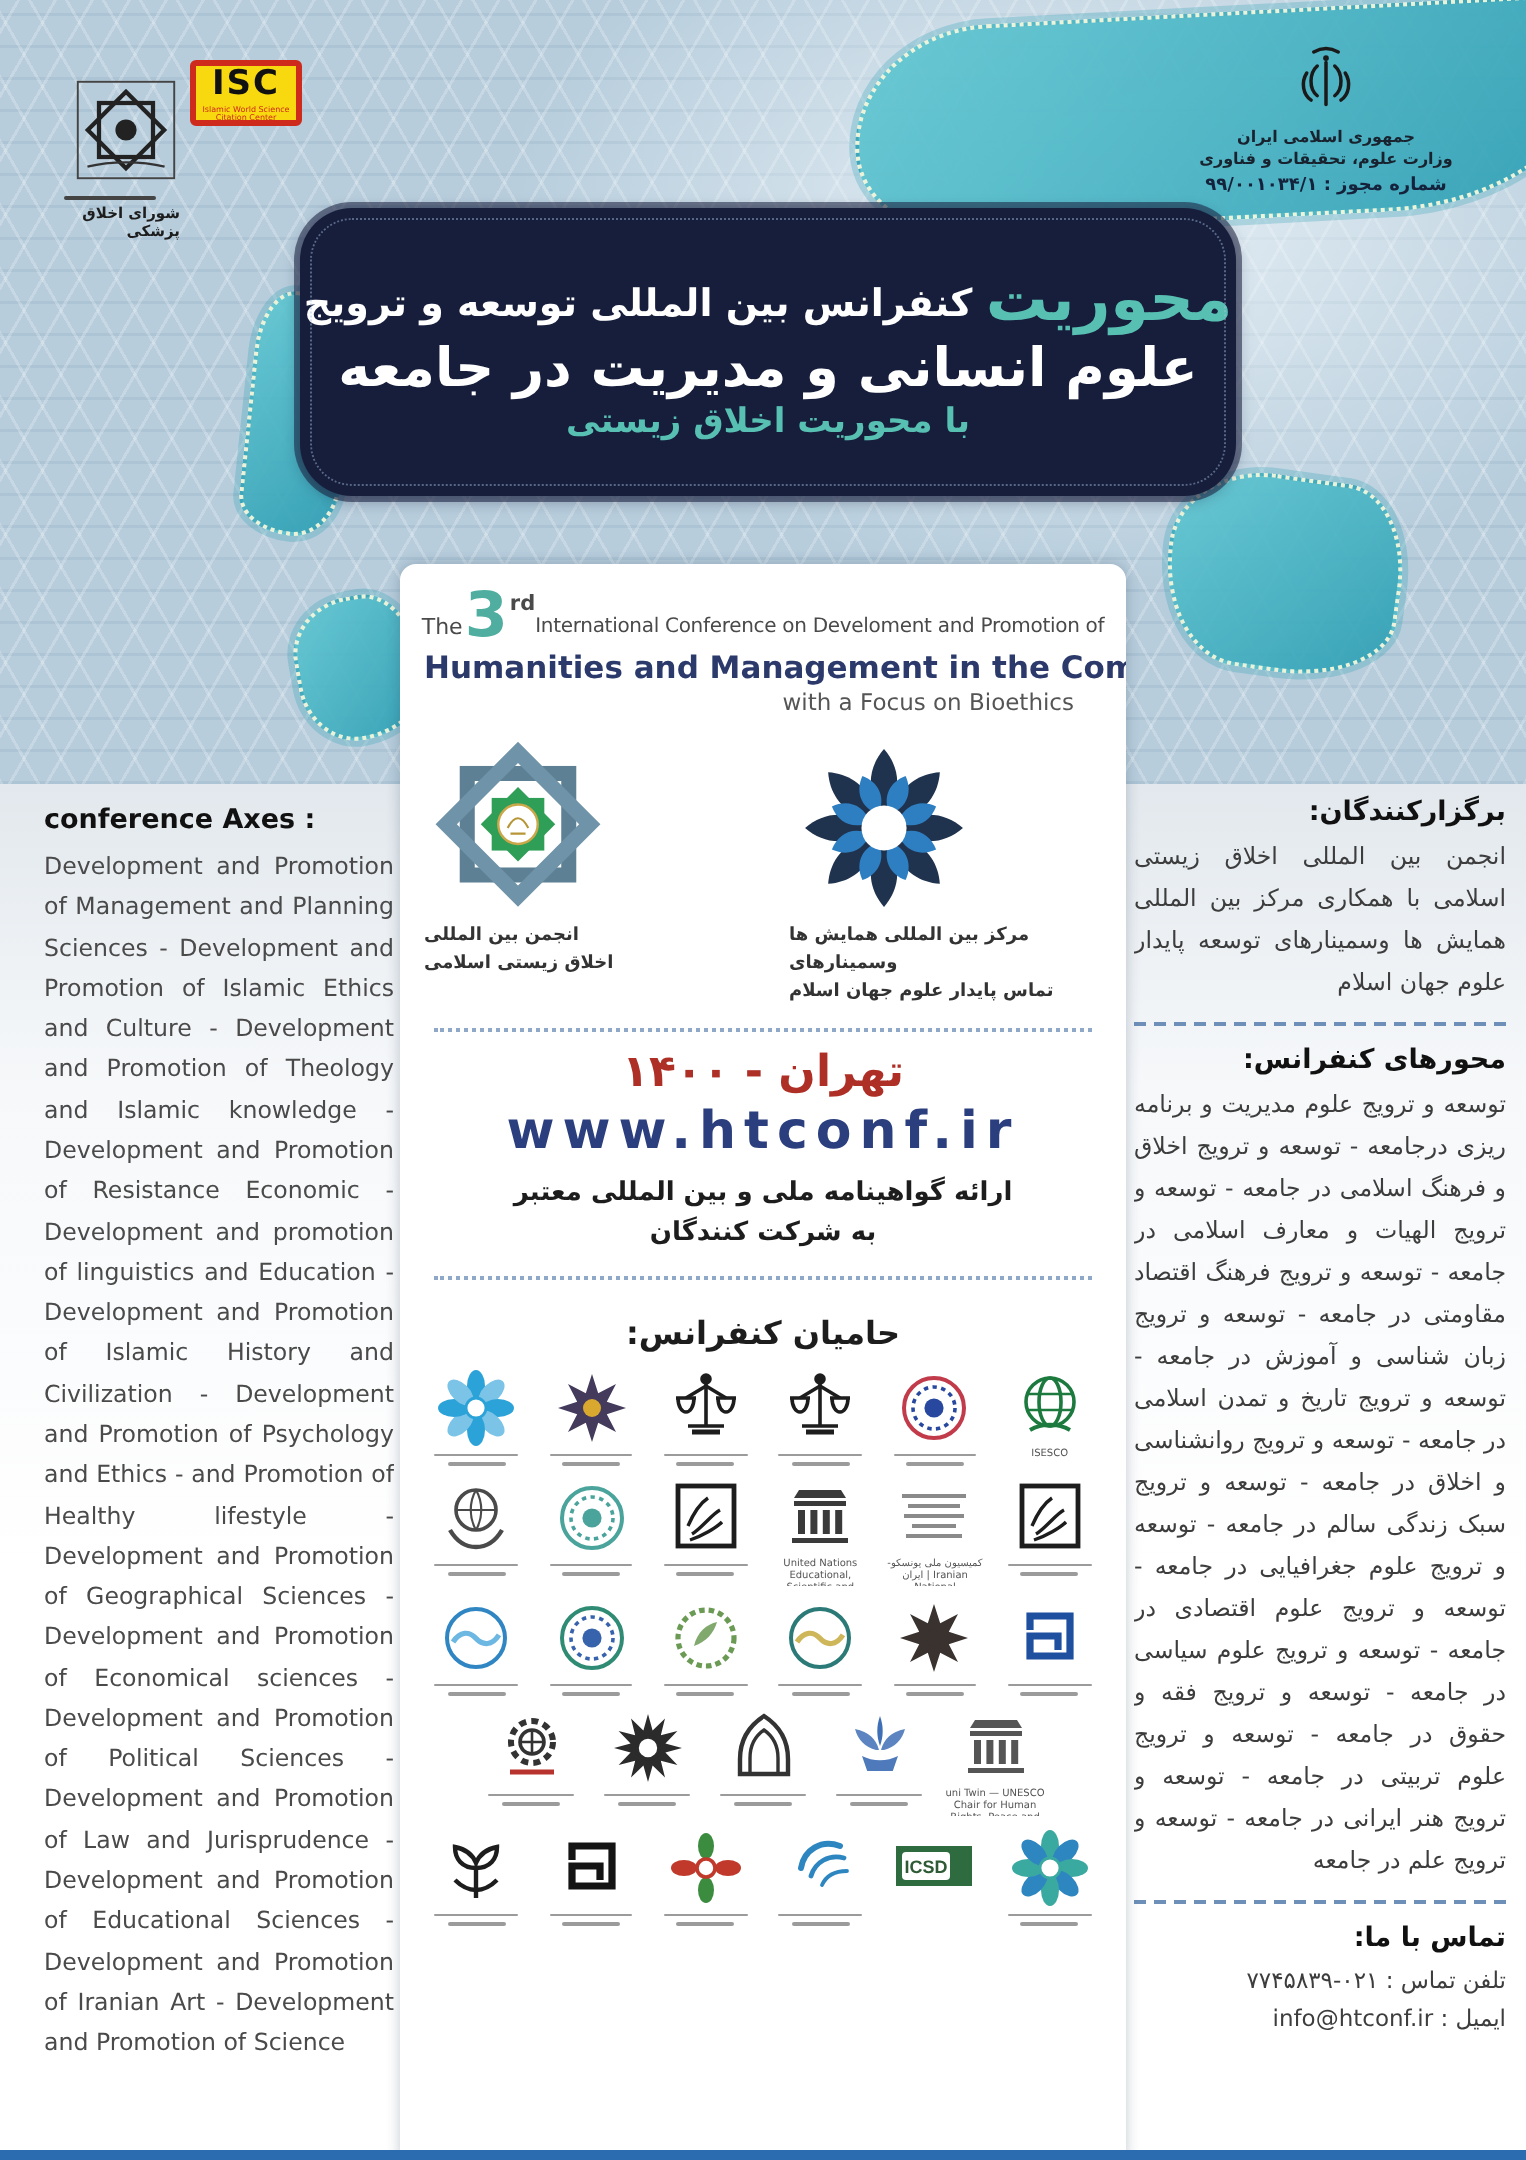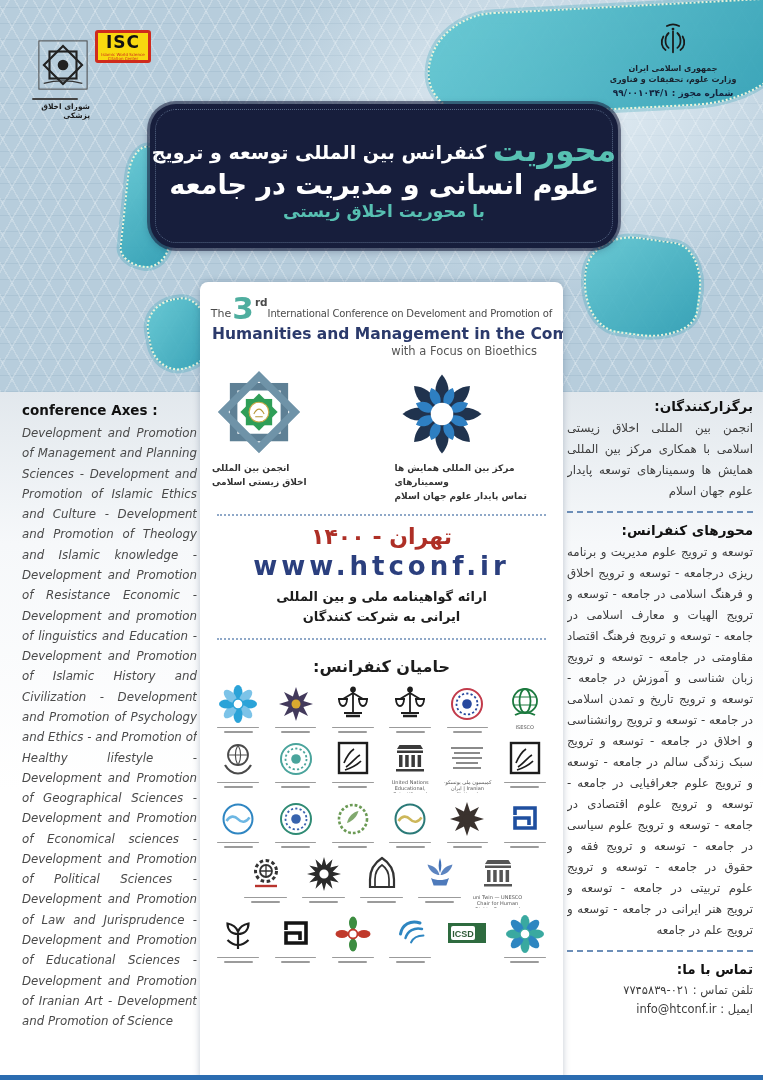--- a/index.html
+++ b/index.html
@@ -22,37 +22,37 @@
   .o4{top:298px;left:148px;width:58px;height:68px;border-radius:50px 40px 55px 45px/45px 55px 40px 50px;transform:rotate(-10deg);}
   
   .med-uni{position:absolute;left:20px;top:38px;width:70px;text-align:right;z-index:4;}
   .med-svg{width:54px;height:54px;}
   .med-cap{font-size:7.5px;font-weight:bold;color:#1d1d1d;margin-top:2px;}
   .med-squig{width:46px;height:1.5px;background:#444;margin:2px auto 0;border-radius:1px;}
   .isc{position:absolute;left:95px;top:30px;width:56px;height:33px;background:#f8d90f;
        border:3px solid #cf2b1d;border-radius:3px;text-align:center;z-index:4;box-sizing:border-box;}
   .isc-big{font-size:17px;font-weight:bold;color:#111;line-height:1.15;letter-spacing:1px;}
   .isc-sub{font-size:4px;color:#cf2b1d;line-height:1;}
-  .gov{position:absolute;right:16px;top:20px;width:148px;text-align:center;z-index:4;color:#19232f;}
+  .gov{position:absolute;right:26px;top:20px;width:148px;text-align:center;z-index:4;color:#19232f;}
   .emblem{width:42px;height:40px;}
   .gov-l1,.gov-l2{font-size:8px;font-weight:bold;line-height:1.35;}
   .gov-lic{font-size:9px;font-weight:bold;color:#14223c;margin-top:2px;}
   
   .banner{position:absolute;left:150px;top:104px;width:468px;height:144px;background:#171e3c;
           border-radius:26px;z-index:3;display:flex;flex-direction:column;justify-content:center;
           align-items:center;gap:1px;box-shadow:0 0 0 3px rgba(23,30,60,.55), 0 2px 8px rgba(20,30,60,.4);}
   .banner::after{content:"";position:absolute;inset:5px;border:1px dotted rgba(165,195,225,.45);border-radius:21px;pointer-events:none;}
   .b1{font-size:19px;color:#fff;font-weight:bold;white-space:nowrap;}
   .b1 .accent{font-size:31px;color:#57c0b2;vertical-align:-2px;}
   .b2{font-size:27px;color:#fff;font-weight:bold;white-space:nowrap;}
   .b3{font-size:17px;color:#57c0b2;font-weight:bold;}
   
   .col-left{position:absolute;left:22px;top:402px;width:175px;height:660px;overflow:hidden;z-index:2;}
   .cl-h{font-size:13.5px;font-weight:bold;color:#111;margin-bottom:5px;}
-  .cl-b{font-size:11.8px;color:#4a4a4a;text-align:justify;line-height:1.72;font-style:italic;}
+  .cl-b{font-size:11.8px;color:#4a4a4a;text-align:justify;line-height:1.72;}
   .col-right{position:absolute;right:10px;top:396px;width:186px;height:680px;overflow:hidden;z-index:2;}
   .cr-h{font-size:13.5px;font-weight:bold;color:#111;margin:2px 0 4px;}
   .cr-b{font-size:11.8px;color:#3d3d3d;text-align:justify;line-height:1.78;}
   .cr-b.sm{font-size:11.5px;line-height:1.7;text-align:right;}
   .dash{border-top:2px dashed #6d8fb8;margin:9px 0;}
   
   .card{position:absolute;left:200px;top:282px;width:363px;bottom:0;background:#fff;z-index:3;
         border-radius:8px 8px 0 0;box-shadow:0 0 7px rgba(40,60,90,.28);padding:12px 12px 0;
         box-sizing:border-box;overflow:hidden;}
   .ti-row{display:flex;align-items:flex-start;justify-content:center;white-space:nowrap;color:#4a4a4a;}
@@ -199,21 +199,21 @@
         <div class="org-cap" dir="rtl">
           <div>مرکز بین المللی همایش ها وسمینارهای</div>
           <div>تماس پایدار علوم جهان اسلام</div>
         </div>
       </div>
     </div>
 
     <div class="dots"></div>
     <div class="city" dir="rtl">تهران - ۱۴۰۰</div>
     <div class="site">www.htconf.ir</div>
-    <div class="cert" dir="rtl">ارائه گواهینامه ملی و بین المللی ایرانی به شرکت کنندگان</div>
+    <div class="cert" dir="rtl">ارائه گواهینامه ملی و بین المللی معتبر به شرکت کنندگان</div>
     <div class="dots"></div>
     <div class="supp-h" dir="rtl">حامیان کنفرانس:</div>
     <div class="sp-grid">
         <div class="sp-row">
           <div class="sp-cell">
             <svg class="sp-icon" viewBox="0 0 42 40">
               <ellipse cx="21" cy="9" rx="4.5" ry="8" fill="#2ba3d8" transform="rotate(0 21 20)"></ellipse>
               <ellipse cx="21" cy="9" rx="4.5" ry="8" fill="#7cc3e8" transform="rotate(45 21 20)"></ellipse>
               <ellipse cx="21" cy="9" rx="4.5" ry="8" fill="#2ba3d8" transform="rotate(90 21 20)"></ellipse>
               <ellipse cx="21" cy="9" rx="4.5" ry="8" fill="#7cc3e8" transform="rotate(135 21 20)"></ellipse>

